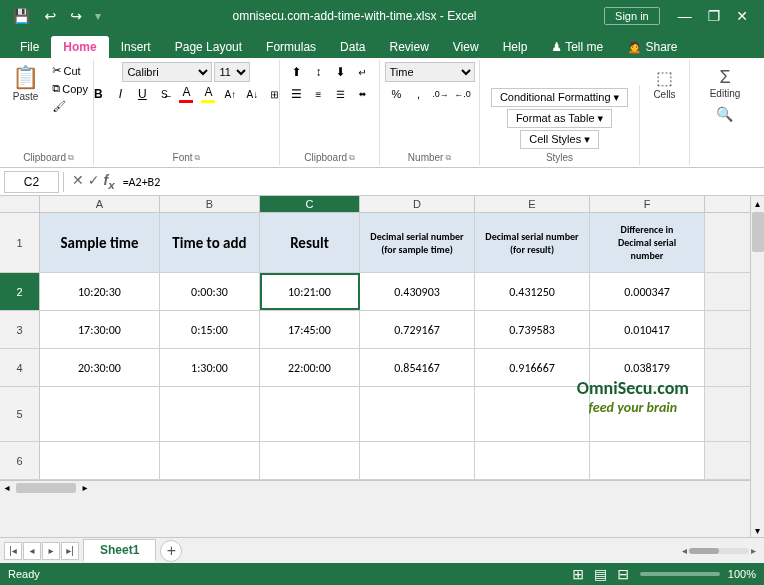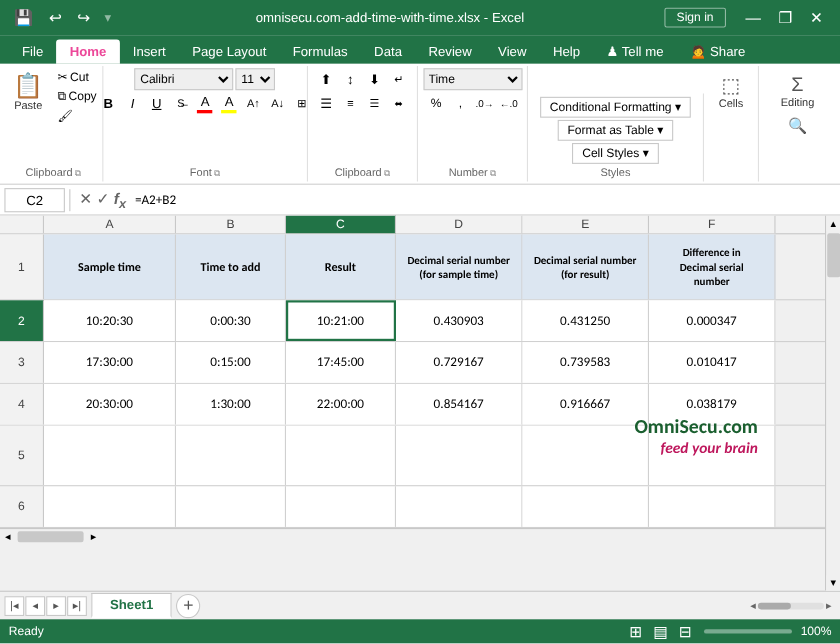--- a/index.html
+++ b/index.html
@@ -173,21 +173,21 @@
       border-right: 1px solid #d0d0d0;
       padding: 2px 4px;
       font-size: 12px;
       display: flex;
       align-items: center;
       overflow: hidden;
       background: white;
       font-family: 'Calibri', Arial, sans-serif;
     }
     .cell.selected-cell { outline: 2px solid #217346; outline-offset: -2px; background: white; }
-    .cell.header-cell { background: #dce6f1; font-weight: bold; text-align: center; justify-content: center; font-size: 11px; }
+    .cell.header-cell { background: #dce6f1; font-weight: bold; text-align: center; justify-content: center; font-size: 15px; }
     .cell.center { justify-content: center; }
 
     
     .scrollbar-v {
       width: 14px;
       background: #f0f0f0;
       border-left: 1px solid #c8c8c8;
       display: flex;
       flex-direction: column;
       align-items: center;
@@ -228,21 +228,21 @@
     .watermark {
       position: absolute;
       right: 30px;
       font-size: 20px;
       font-weight: bold;
       color: #1a5f2f;
       text-align: right;
       pointer-events: none;
     }
     .watermark .main { font-size: 18px; }
-    .watermark .sub { font-size: 14px; color: #be185d; font-style: italic; }
+    .watermark .sub { font-size: 14px; color: #4d7c0f; font-style: italic; text-align: center; }
 
     .outer-wrap {
       display: flex;
       flex-direction: column;
       height: 585px;
       width: 764px;
       position: relative;
     }
 
     .grid-area {

